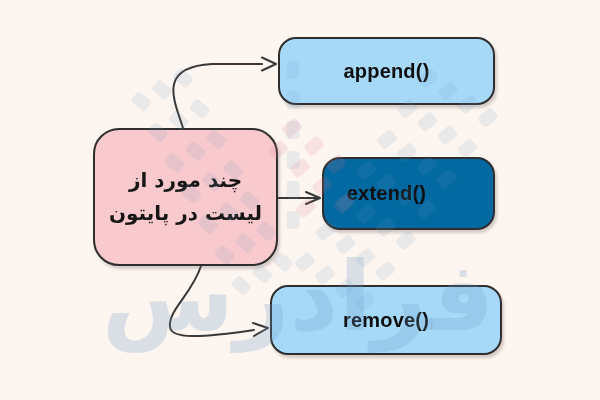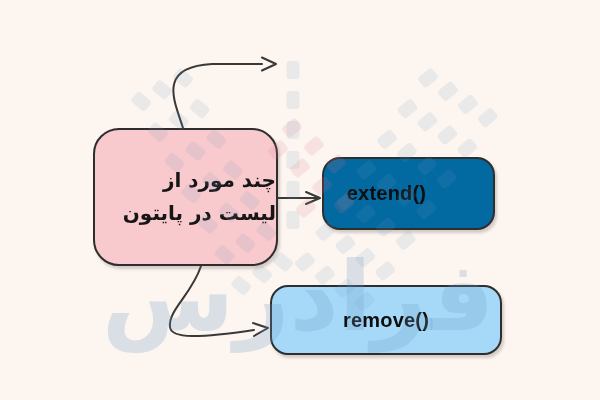--- a/index.html
+++ b/index.html
@@ -14,21 +14,21 @@
   .node{
     position:absolute;box-sizing:border-box;z-index:2;
     border:2px solid #2e2e2e;
     display:flex;align-items:center;justify-content:center;
     box-shadow:2px 3px 3px rgba(110,95,95,0.28);
   }
   .root{
     left:93px;top:128px;width:185px;height:138px;border-radius:26px;
   }
   .root-text{
-    direction:rtl;text-align:right;
+    direction:rtl;text-align:center;
     font-family:"DejaVu Sans",sans-serif;
     font-size:20px;line-height:33px;font-weight:600;color:#161616;
     width:100%;
   }
   .method{border-radius:18px;}
   .m0{left:278px;top:37px;width:217px;height:68px;}
   .m1{left:322px;top:157px;width:173px;height:73px;}
   .m2{left:270px;top:285px;width:232px;height:70px;}
   .mlabel{
     font-family:"Liberation Sans","DejaVu Sans",sans-serif;
@@ -61,20 +61,23 @@
     </g>
   </svg>
 
   <div class="node root" style="background: rgb(248, 201, 205);">
     <div class="root-text">
       <div>چند مورد از</div>
       <div>لیست در پایتون</div>
     </div>
   </div>
 
+  <div class="node method m0" style="background: rgb(166, 217, 248);">
+    <span class="mlabel">append()</span>
+  </div>
   <div class="node method m1" style="background: #0369a1;">
     <span class="mlabel">extend()</span>
   </div>
   <div class="node method m2" style="background: rgb(166, 217, 248);">
     <span class="mlabel">remove()</span>
   </div>
 
   <svg class="layer watermark" viewBox="0 0 600 400">
     <g id="wm-tiles">
         <rect x="-9" y="-6.5" width="18" height="13" rx="3.5" transform="translate(283 262) rotate(40)" fill="rgba(107,156,196,0.13)"></rect>

